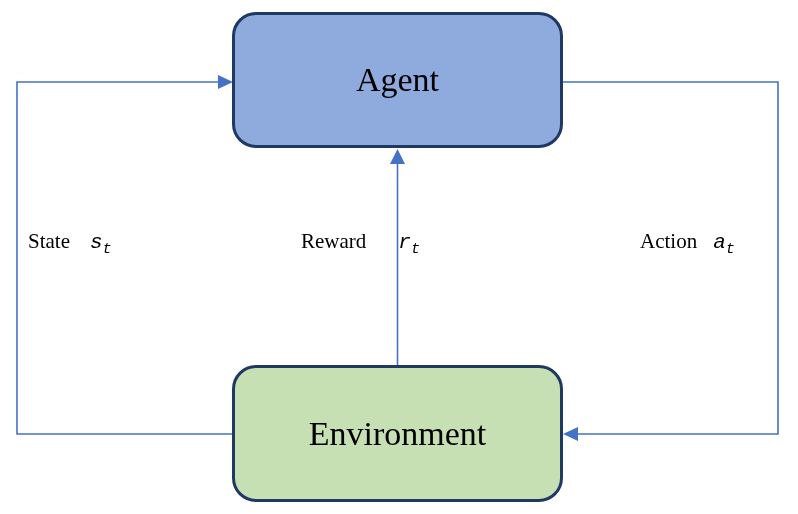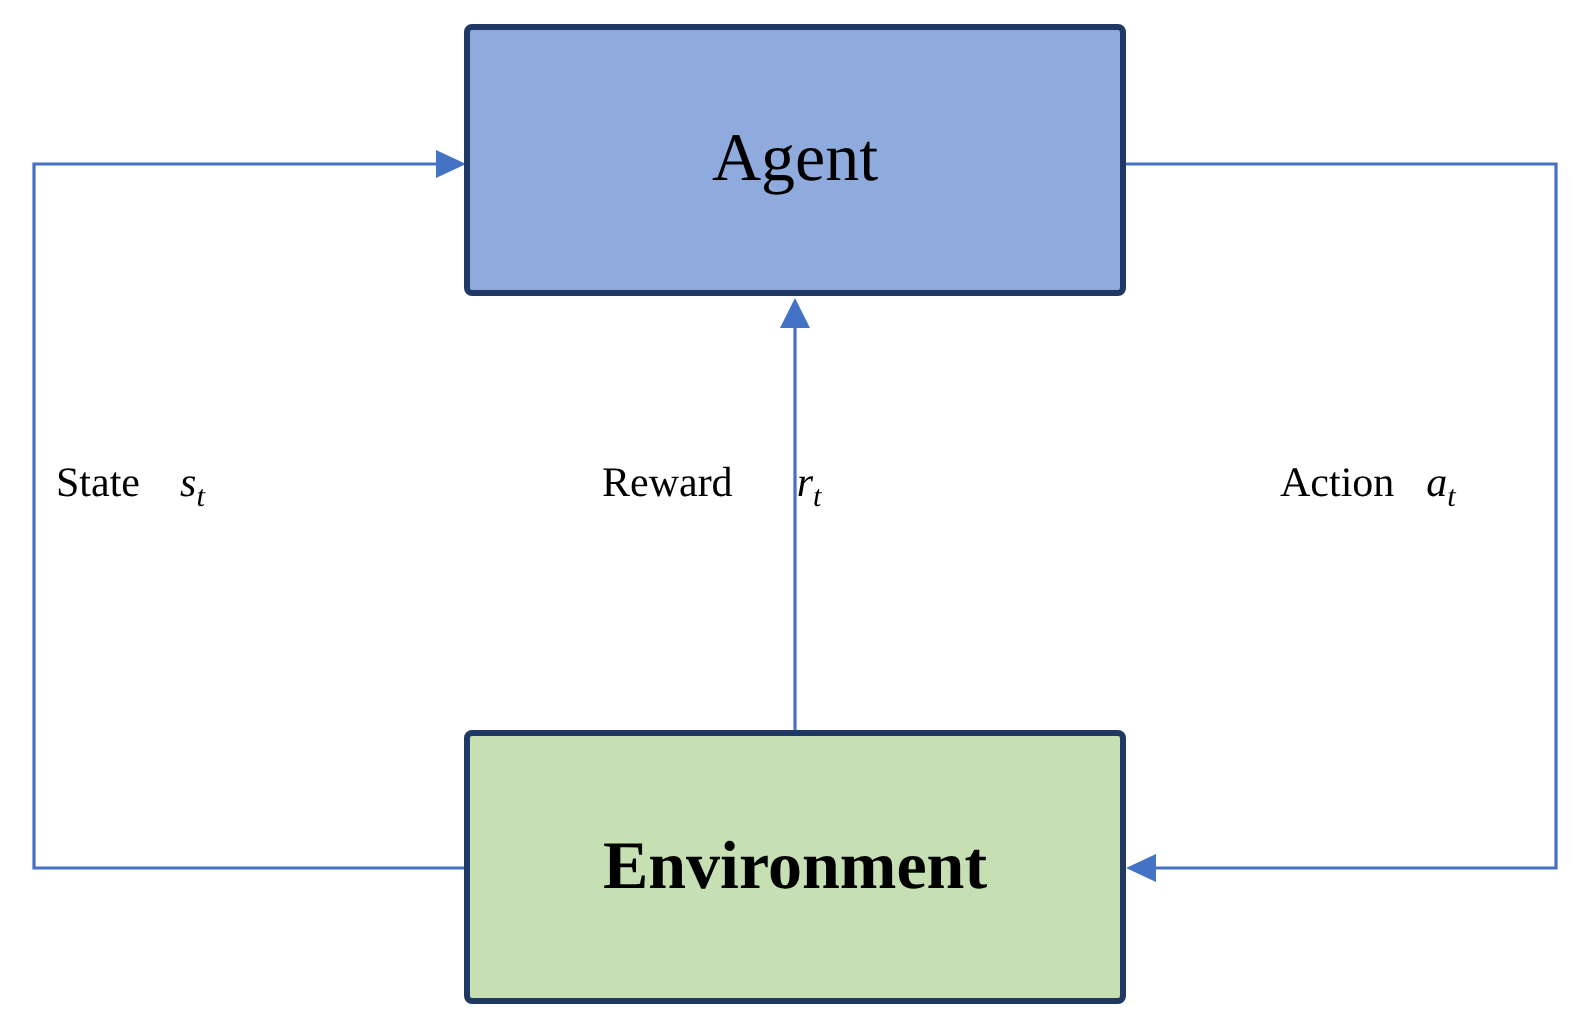--- a/index.html
+++ b/index.html
@@ -27,50 +27,49 @@
     fill: var(--arrow, #4472C4);
     stroke: none;
   }
 
   .node {
     position: absolute;
     left: 232px;
     width: 331px;
     box-sizing: border-box;
     border: 3px solid var(--node-border, #203864);
-    border-radius: 4px;
+    border-radius: 24px;
     display: flex;
     align-items: center;
     justify-content: center;
     font-size: 34px;
     color: var(--text, #000);
   }
   .node-agent {
     top: 12px;
     height: 136px;
     background: var(--agent-fill, #8FAADC);
   }
   .node-environment {
     top: 365px;
     height: 137px;
     background: var(--environment-fill, #C6E0B4);
-    font-weight: bold;
   }
 
   .edge-label {
     position: absolute;
     top: 228px;
     display: inline-flex;
     align-items: baseline;
     font-size: 21px;
     color: var(--text, #000);
     white-space: nowrap;
     line-height: 1.25;
   }
-  .edge-label .math { font-style: italic; }
+  .edge-label .math { font-style: italic; font-family: Liberation Mono, monospace; }
   .edge-label .math sub {
     font-size: 0.72em;
     font-style: italic;
     line-height: 0;
   }
   .label-state  { left: 28px;  gap: 20px; }
   .label-reward { left: 301px; gap: 32px; }
   .label-action { left: 640px; gap: 16px; }
 </style>
 </head>

